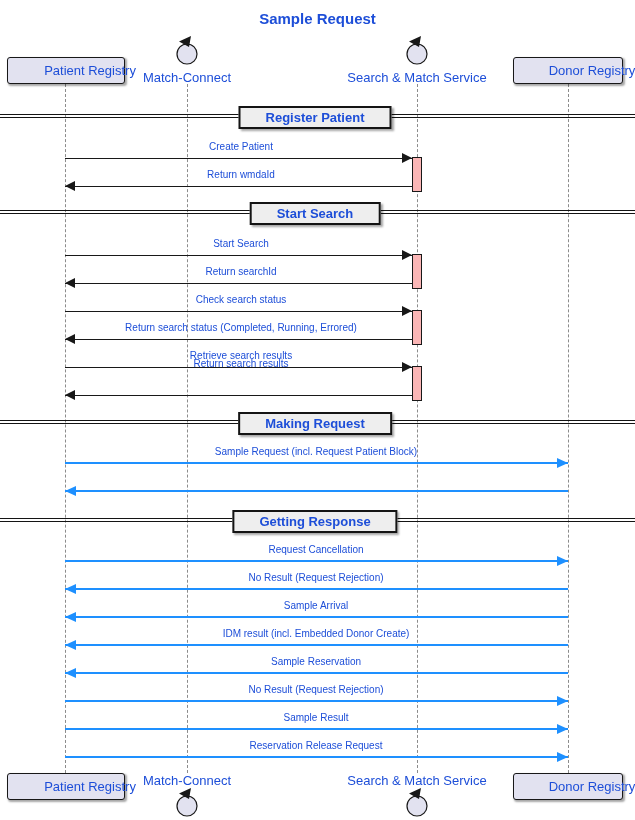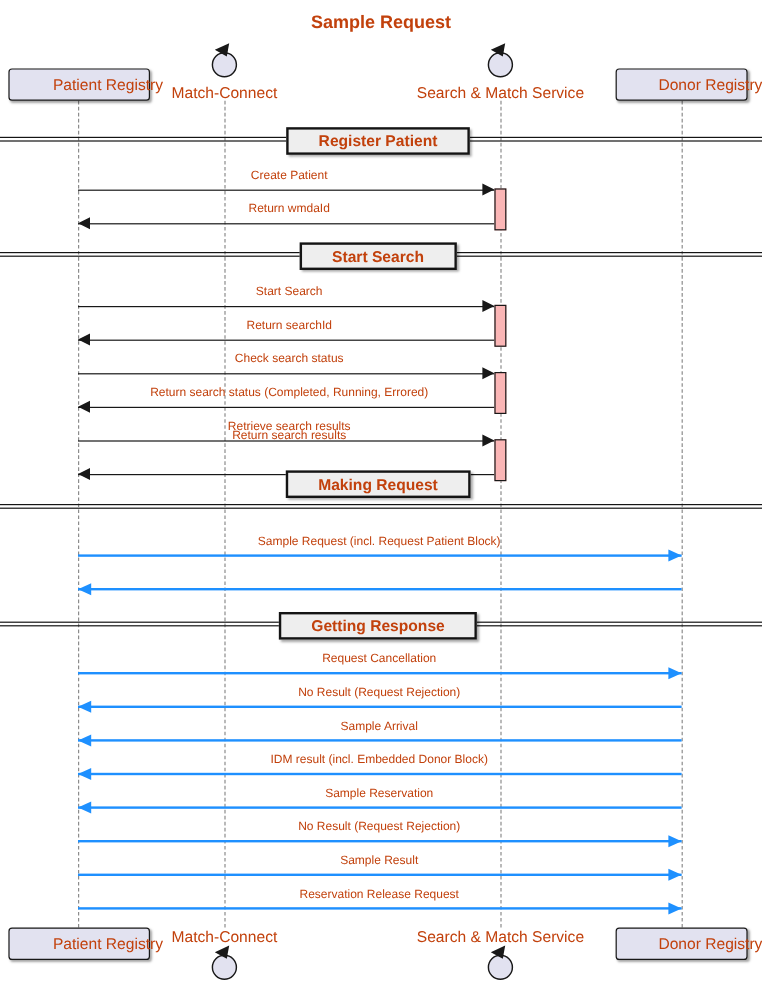--- a/index.html
+++ b/index.html
@@ -1,17 +1,17 @@
 <!DOCTYPE html>
 <html><head>
 <meta charset="utf-8">
 <style>
   html,body{margin:0;padding:0;background:#fff;}
   .canvas{position:relative;width:635px;height:820px;background:#ffffff;
-    font-family:"Liberation Sans","DejaVu Sans",sans-serif;color:#c2410c;overflow:hidden;}
+    font-family:"Liberation Sans","DejaVu Sans",sans-serif;color:#1d4ed8;overflow:hidden;}
   .lifeline{position:absolute;width:0;top:84px;height:689px;border-left:1px dashed #8C8C8C;z-index:1;}
   .divline{position:absolute;left:0;width:635px;height:2px;border-top:1px solid #141414;border-bottom:1px solid #141414;z-index:2;}
   .divbox{position:absolute;left:315px;transform:translateX(-50%);background:#EEEEEE;border:2px solid #141414;
     font-weight:bold;font-size:13px;line-height:15px;padding:2px 25px;white-space:nowrap;z-index:3;
     box-shadow:2px 2px 2px rgba(0,0,0,.35);}
   .pbox{position:absolute;height:27px;background:#E2E2F0;border:1px solid #181818;border-radius:3px;
     box-shadow:1.5px 1.5px 2px rgba(0,0,0,.35);display:flex;align-items:center;justify-content:center;
     font-size:13px;box-sizing:border-box;white-space:nowrap;z-index:5;padding-left:48px;}
   .plabel{position:absolute;transform:translateX(-50%);font-size:13px;white-space:nowrap;z-index:5;}
   .ctrl{position:absolute;z-index:5;}
@@ -95,21 +95,21 @@
   <div class="mline black" style="left:65px;top:367px;width:347px"></div>
   <div class="ah r black" style="left:402px;top:362px"></div>
 
   <div class="msg-label" style="left:241px;top:358px">Return search results</div>
   <div class="mline black" style="left:65px;top:395px;width:347px"></div>
   <div class="ah l black" style="left:65px;top:390px"></div>
 
   <div class="act" style="top:366px;height:35px"></div>
 
   <div class="divline" style="top:420px"></div>
-  <div class="divbox" style="top:392px">Making Request</div>
+  <div class="divbox" style="top:412px">Making Request</div>
 
   <div class="msg-label" style="left:316px;top:446px">Sample Request (incl. Request Patient Block)</div>
   <div class="mline blue" style="left:65px;top:462px;width:503px"></div>
   <div class="ah r blue" style="left:557px;top:458px"></div>
 
   <div class="mline blue" style="left:65px;top:490px;width:503px"></div>
   <div class="ah l blue" style="left:65px;top:486px"></div>
 
   <div class="divline" style="top:518px"></div>
   <div class="divbox" style="top:510px">Getting Response</div>
@@ -119,21 +119,21 @@
   <div class="ah r blue" style="left:557px;top:556px"></div>
 
   <div class="msg-label" style="left:316px;top:572px">No Result (Request Rejection)</div>
   <div class="mline blue" style="left:65px;top:588px;width:503px"></div>
   <div class="ah l blue" style="left:65px;top:584px"></div>
 
   <div class="msg-label" style="left:316px;top:600px">Sample Arrival</div>
   <div class="mline blue" style="left:65px;top:616px;width:503px"></div>
   <div class="ah l blue" style="left:65px;top:612px"></div>
 
-  <div class="msg-label" style="left:316px;top:628px">IDM result (incl. Embedded Donor Block)</div>
+  <div class="msg-label" style="left:316px;top:628px">IDM result (incl. Embedded Donor Create)</div>
   <div class="mline blue" style="left:65px;top:644px;width:503px"></div>
   <div class="ah l blue" style="left:65px;top:640px"></div>
 
   <div class="msg-label" style="left:316px;top:656px">Sample Reservation</div>
   <div class="mline blue" style="left:65px;top:672px;width:503px"></div>
   <div class="ah l blue" style="left:65px;top:668px"></div>
 
   <div class="msg-label" style="left:316px;top:684px">No Result (Request Rejection)</div>
   <div class="mline blue" style="left:65px;top:700px;width:503px"></div>
   <div class="ah r blue" style="left:557px;top:696px"></div>

